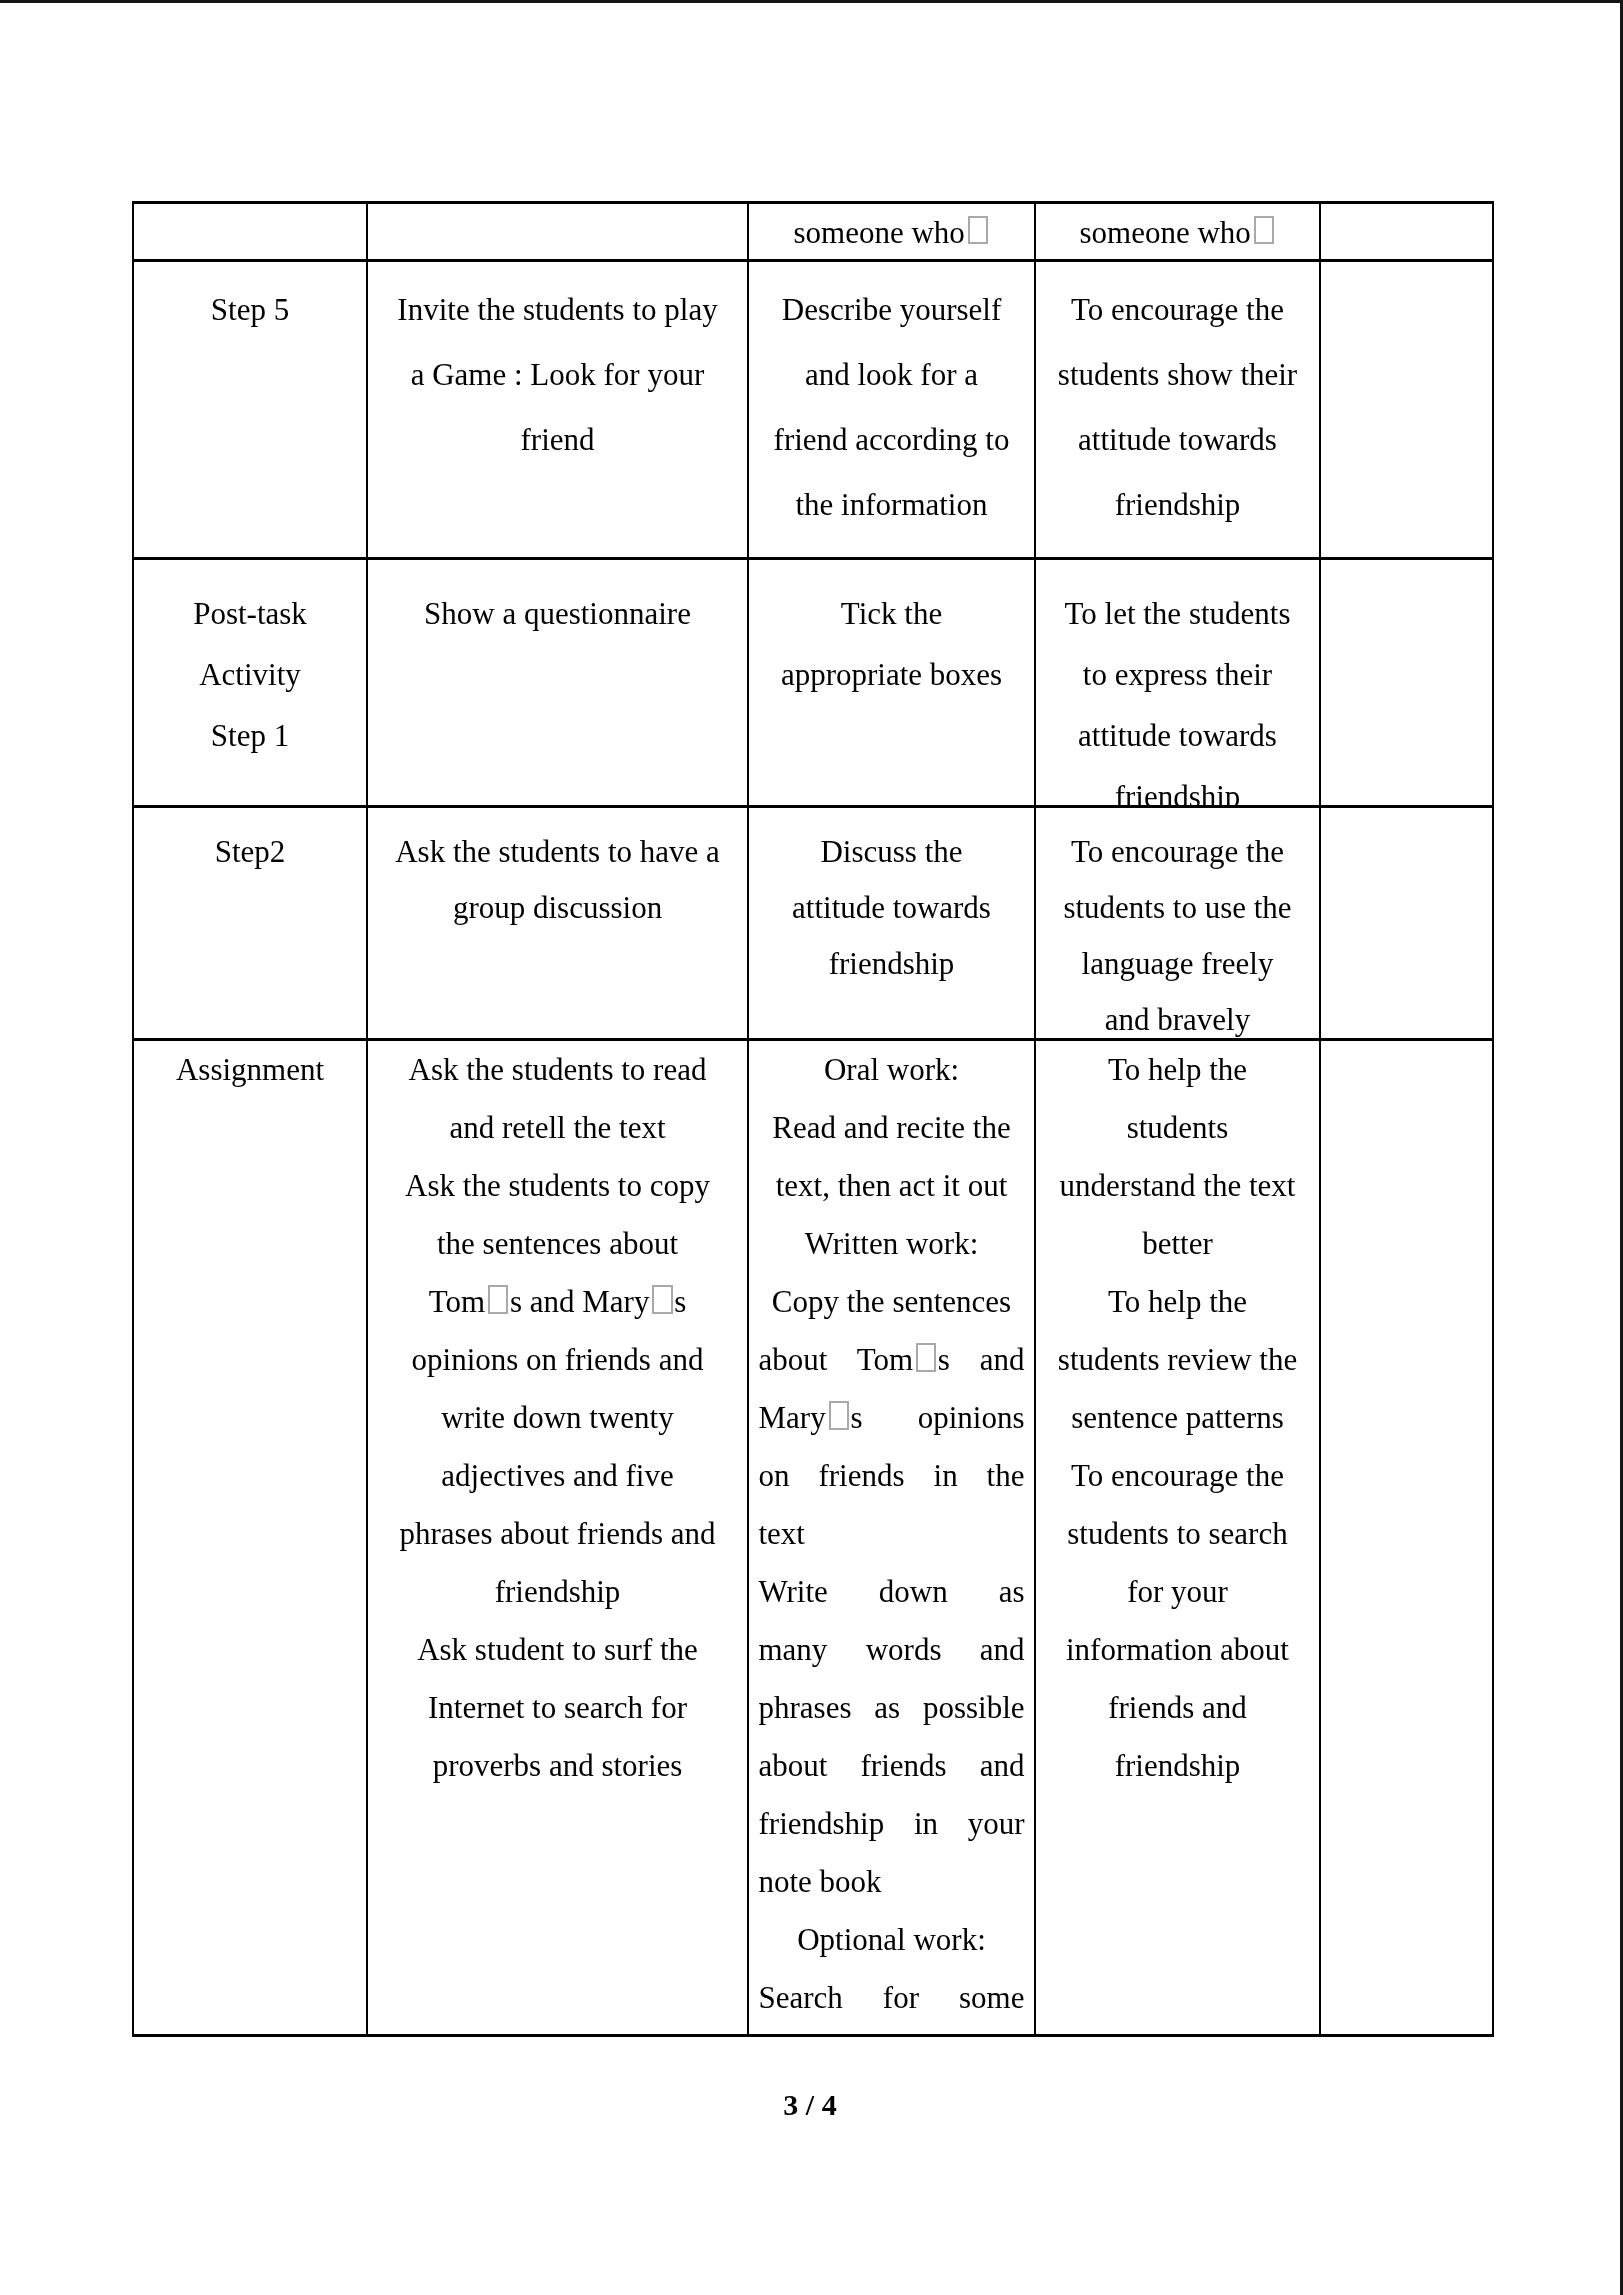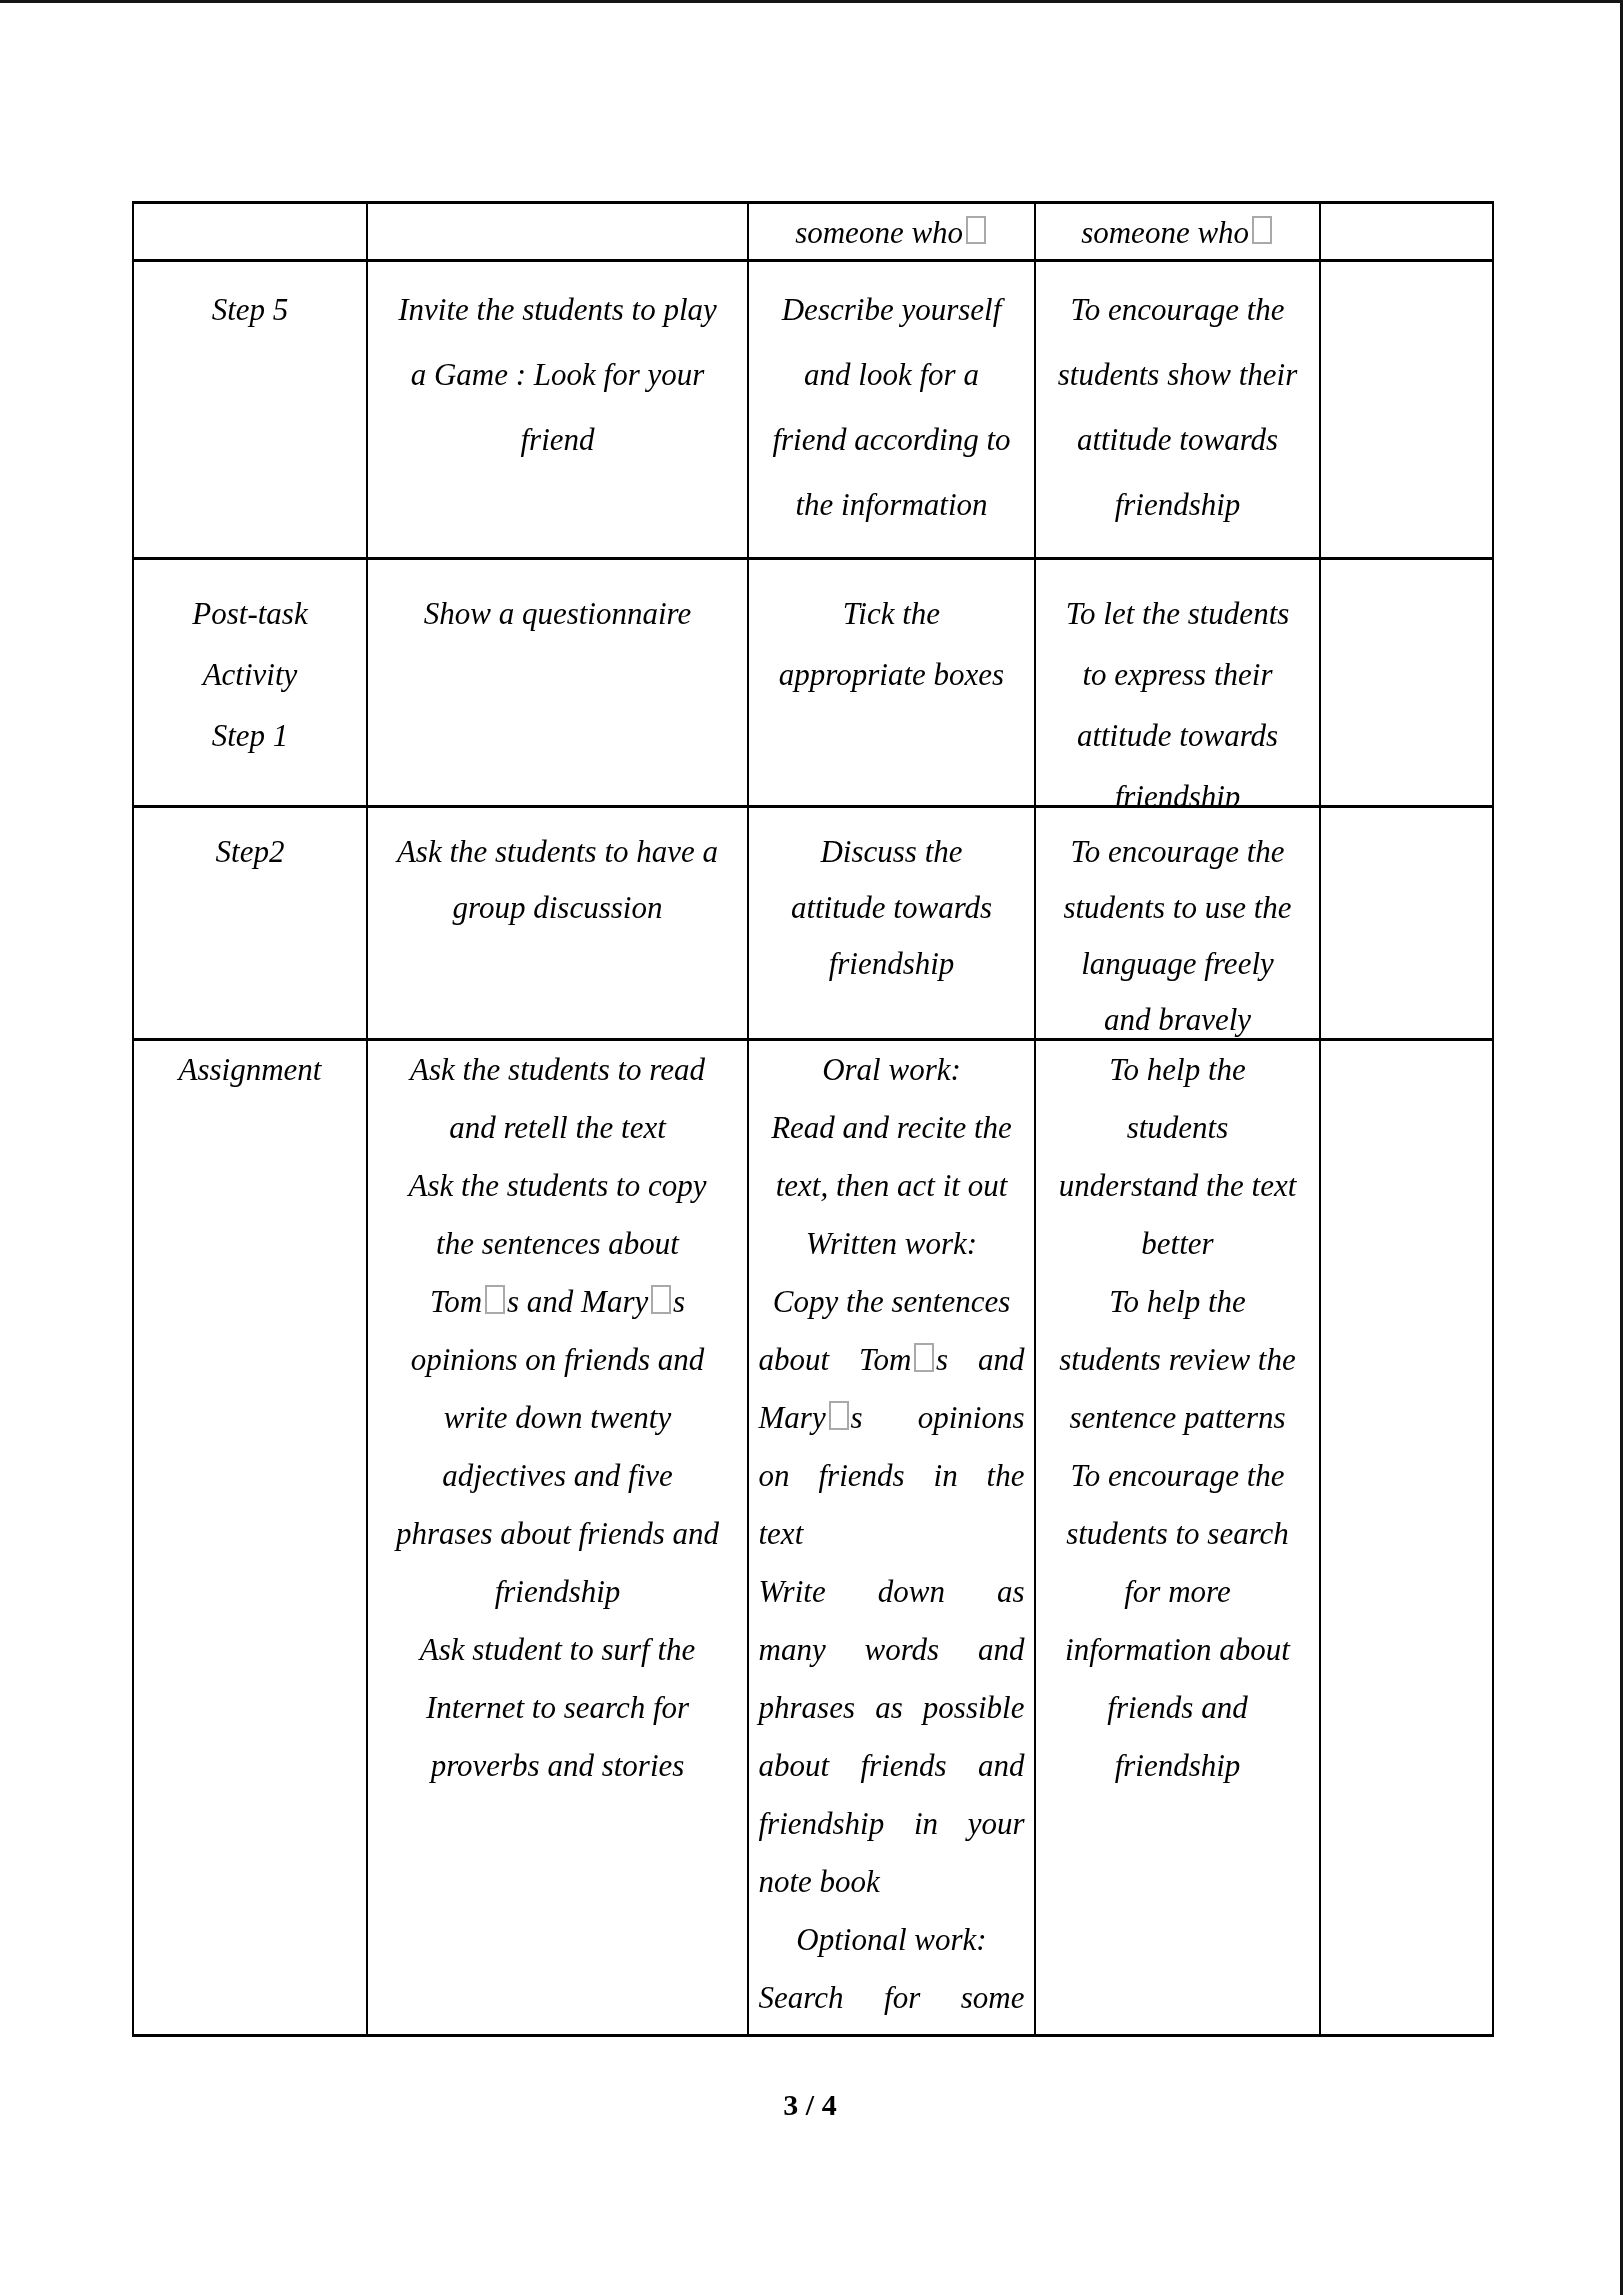--- a/index.html
+++ b/index.html
@@ -34,21 +34,20 @@
     border-top-width: 3.4px;
     border-bottom-width: 3.4px;
     padding: 0;
     vertical-align: top;
     background: #ffffff;
   }
   .cell-inner {
     box-sizing: border-box;
     overflow: hidden;
     padding: 0 9.5px;
-    font-style: italic;
   }
   
   tr:nth-child(1) .cell-inner {
     height: 55px; line-height: 44px;
     display: flex; flex-direction: column; justify-content: flex-end;
     padding-bottom: 4.1px;
   }
   tr:nth-child(2) .cell-inner { height: 295px; line-height: 65px; padding-top: 15px; }
   tr:nth-child(3) .cell-inner { height: 245px; line-height: 61px; padding-top: 23px; }
   tr:nth-child(4) .cell-inner { height: 230px; line-height: 56px; padding-top: 16px; }
@@ -256,21 +255,21 @@
             <div class="cell-inner">
               <div class="line c">To help the</div>
               <div class="line c">students</div>
               <div class="line c">understand the text</div>
               <div class="line c">better</div>
               <div class="line c">To help the</div>
               <div class="line c">students review the</div>
               <div class="line c">sentence patterns</div>
               <div class="line c">To encourage the</div>
               <div class="line c">students to search</div>
-              <div class="line c">for more</div>
+              <div class="line c">for your</div>
               <div class="line c">information about</div>
               <div class="line c">friends and</div>
               <div class="line c">friendship</div>
             </div>
           </td>
           <td>
             <div class="cell-inner"></div>
           </td>
         </tr>
       </tbody>

